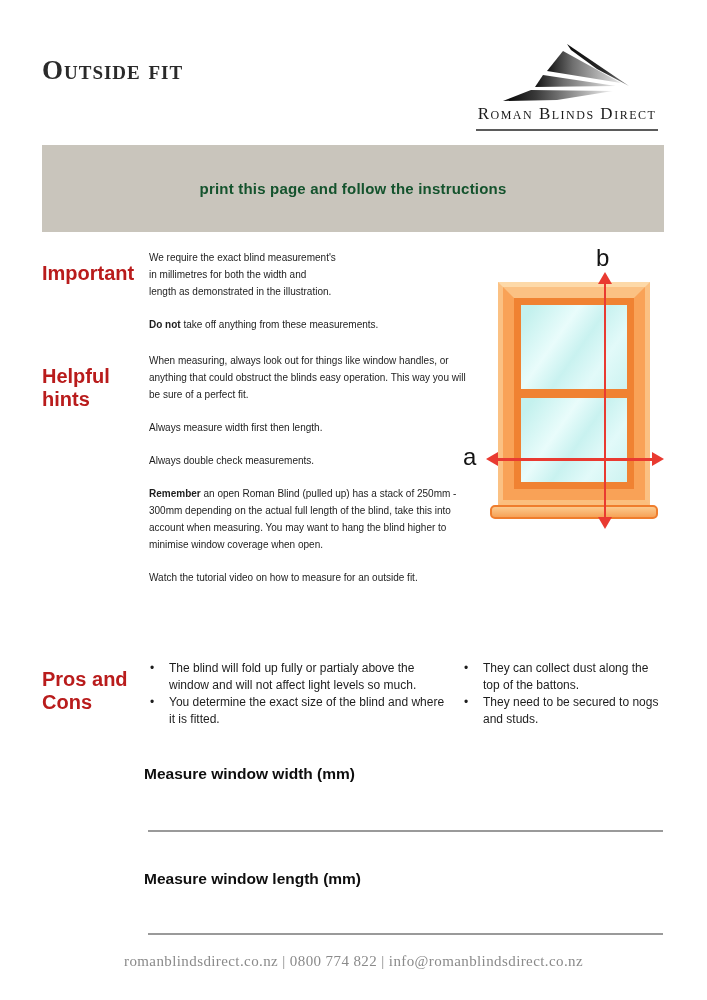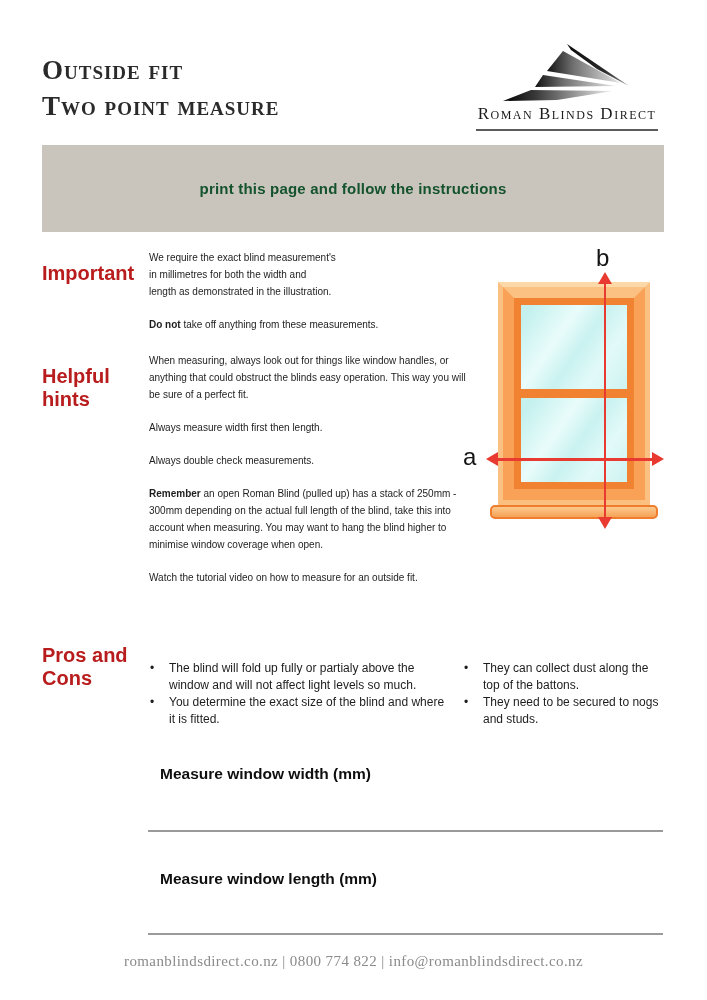--- a/index.html
+++ b/index.html
@@ -27,21 +27,21 @@
     line-height:23px; color:#b91c1c;margin-top:12px; }
   
   .copy { position:absolute; left:149px; font-size:10px; line-height:17px; color:#1d1d1d; }
   .copy p { margin-bottom:16px; }
   .copy b { font-weight:bold; }
   
   .bullets { position:absolute; font-size:12px; line-height:17px; }
   .bullets .li { position:relative; padding-left:21px; }
   .bullets .li::before { content:"\2022"; position:absolute; left:2px; top:0; color:#1d1d1d; }
   
-  .measure-label { position:absolute; left:160px; font-weight:bold; font-size:15.5px; color:#0f0f0f;text-align:right; }
+  .measure-label { position:absolute; left:144px; font-weight:bold; font-size:15.5px; color:#0f0f0f;text-align:right; }
   .answer-line { position:absolute; left:148px; width:515px; height:2px; background:#9a9a9a; }
   
   .footer { position:absolute; left:0; top:953px; width:707px; text-align:center;
     font-family:"Liberation Serif", serif; font-size:15px; letter-spacing:0.4px; color:#8a8a8a; }
   
   .win { position:absolute; left:498px; top:282px; width:152px; height:223px; }
   .win-b1 { width:100%; height:100%; border:5px solid;
     border-color:#fdd9a8 #fbc183 #fbbf7e #fbc183; }
   .win-b2 { width:100%; height:100%; border:11px solid;
     border-color:#fbc183 #f9a257 #f9a257 #f9a257; }
@@ -63,21 +63,20 @@
   .label-a { left:463px; top:443px; }
   .label-b { left:596px; top:244px; }
 </style>
 </head>
 <body>
 
 <div class="page">
 
   <div class="title">
     <div>Outside fit</div>
-    <div>Two point measure</div>
   </div>
 
   <div class="logo">
     <svg class="logo-mark" width="152" height="64" viewBox="0 0 140 64">
       <defs>
         <linearGradient id="g1" x1="0" y1="0" x2="1" y2="0">
           <stop offset="0" stop-color="#0a0a0a"></stop>
             <stop offset="0.6" stop-color="#2b2b2b"></stop>
             <stop offset="1" stop-color="#8d8d8d"></stop>
         </linearGradient>
@@ -141,21 +140,21 @@
 
   <div class="arr-line-h"></div>
   <div class="tri tri-left"></div>
   <div class="tri tri-right"></div>
   <div class="arr-line-v"></div>
   <div class="tri tri-up"></div>
   <div class="tri tri-down"></div>
   <div class="dim-label label-a">a</div>
   <div class="dim-label label-b">b</div>
 
-  <div class="sec-head" style="top:632px;">
+  <div class="sec-head" style="top:656px;">
     <div>Pros and</div>
     <div>Cons</div>
   </div>
   <div class="bullets" style="left:148px; top:660px; width:300px;">
     <div class="li">The blind will fold up fully or partialy above the window and will not affect light levels so much.</div>
     <div class="li">You determine the exact size of the blind and where it is fitted.</div>
   </div>
   <div class="bullets" style="left:462px; top:660px; width:200px;">
     <div class="li">They can collect dust along the top of the battons.</div>
     <div class="li">They need to be secured to nogs and studs.</div>

